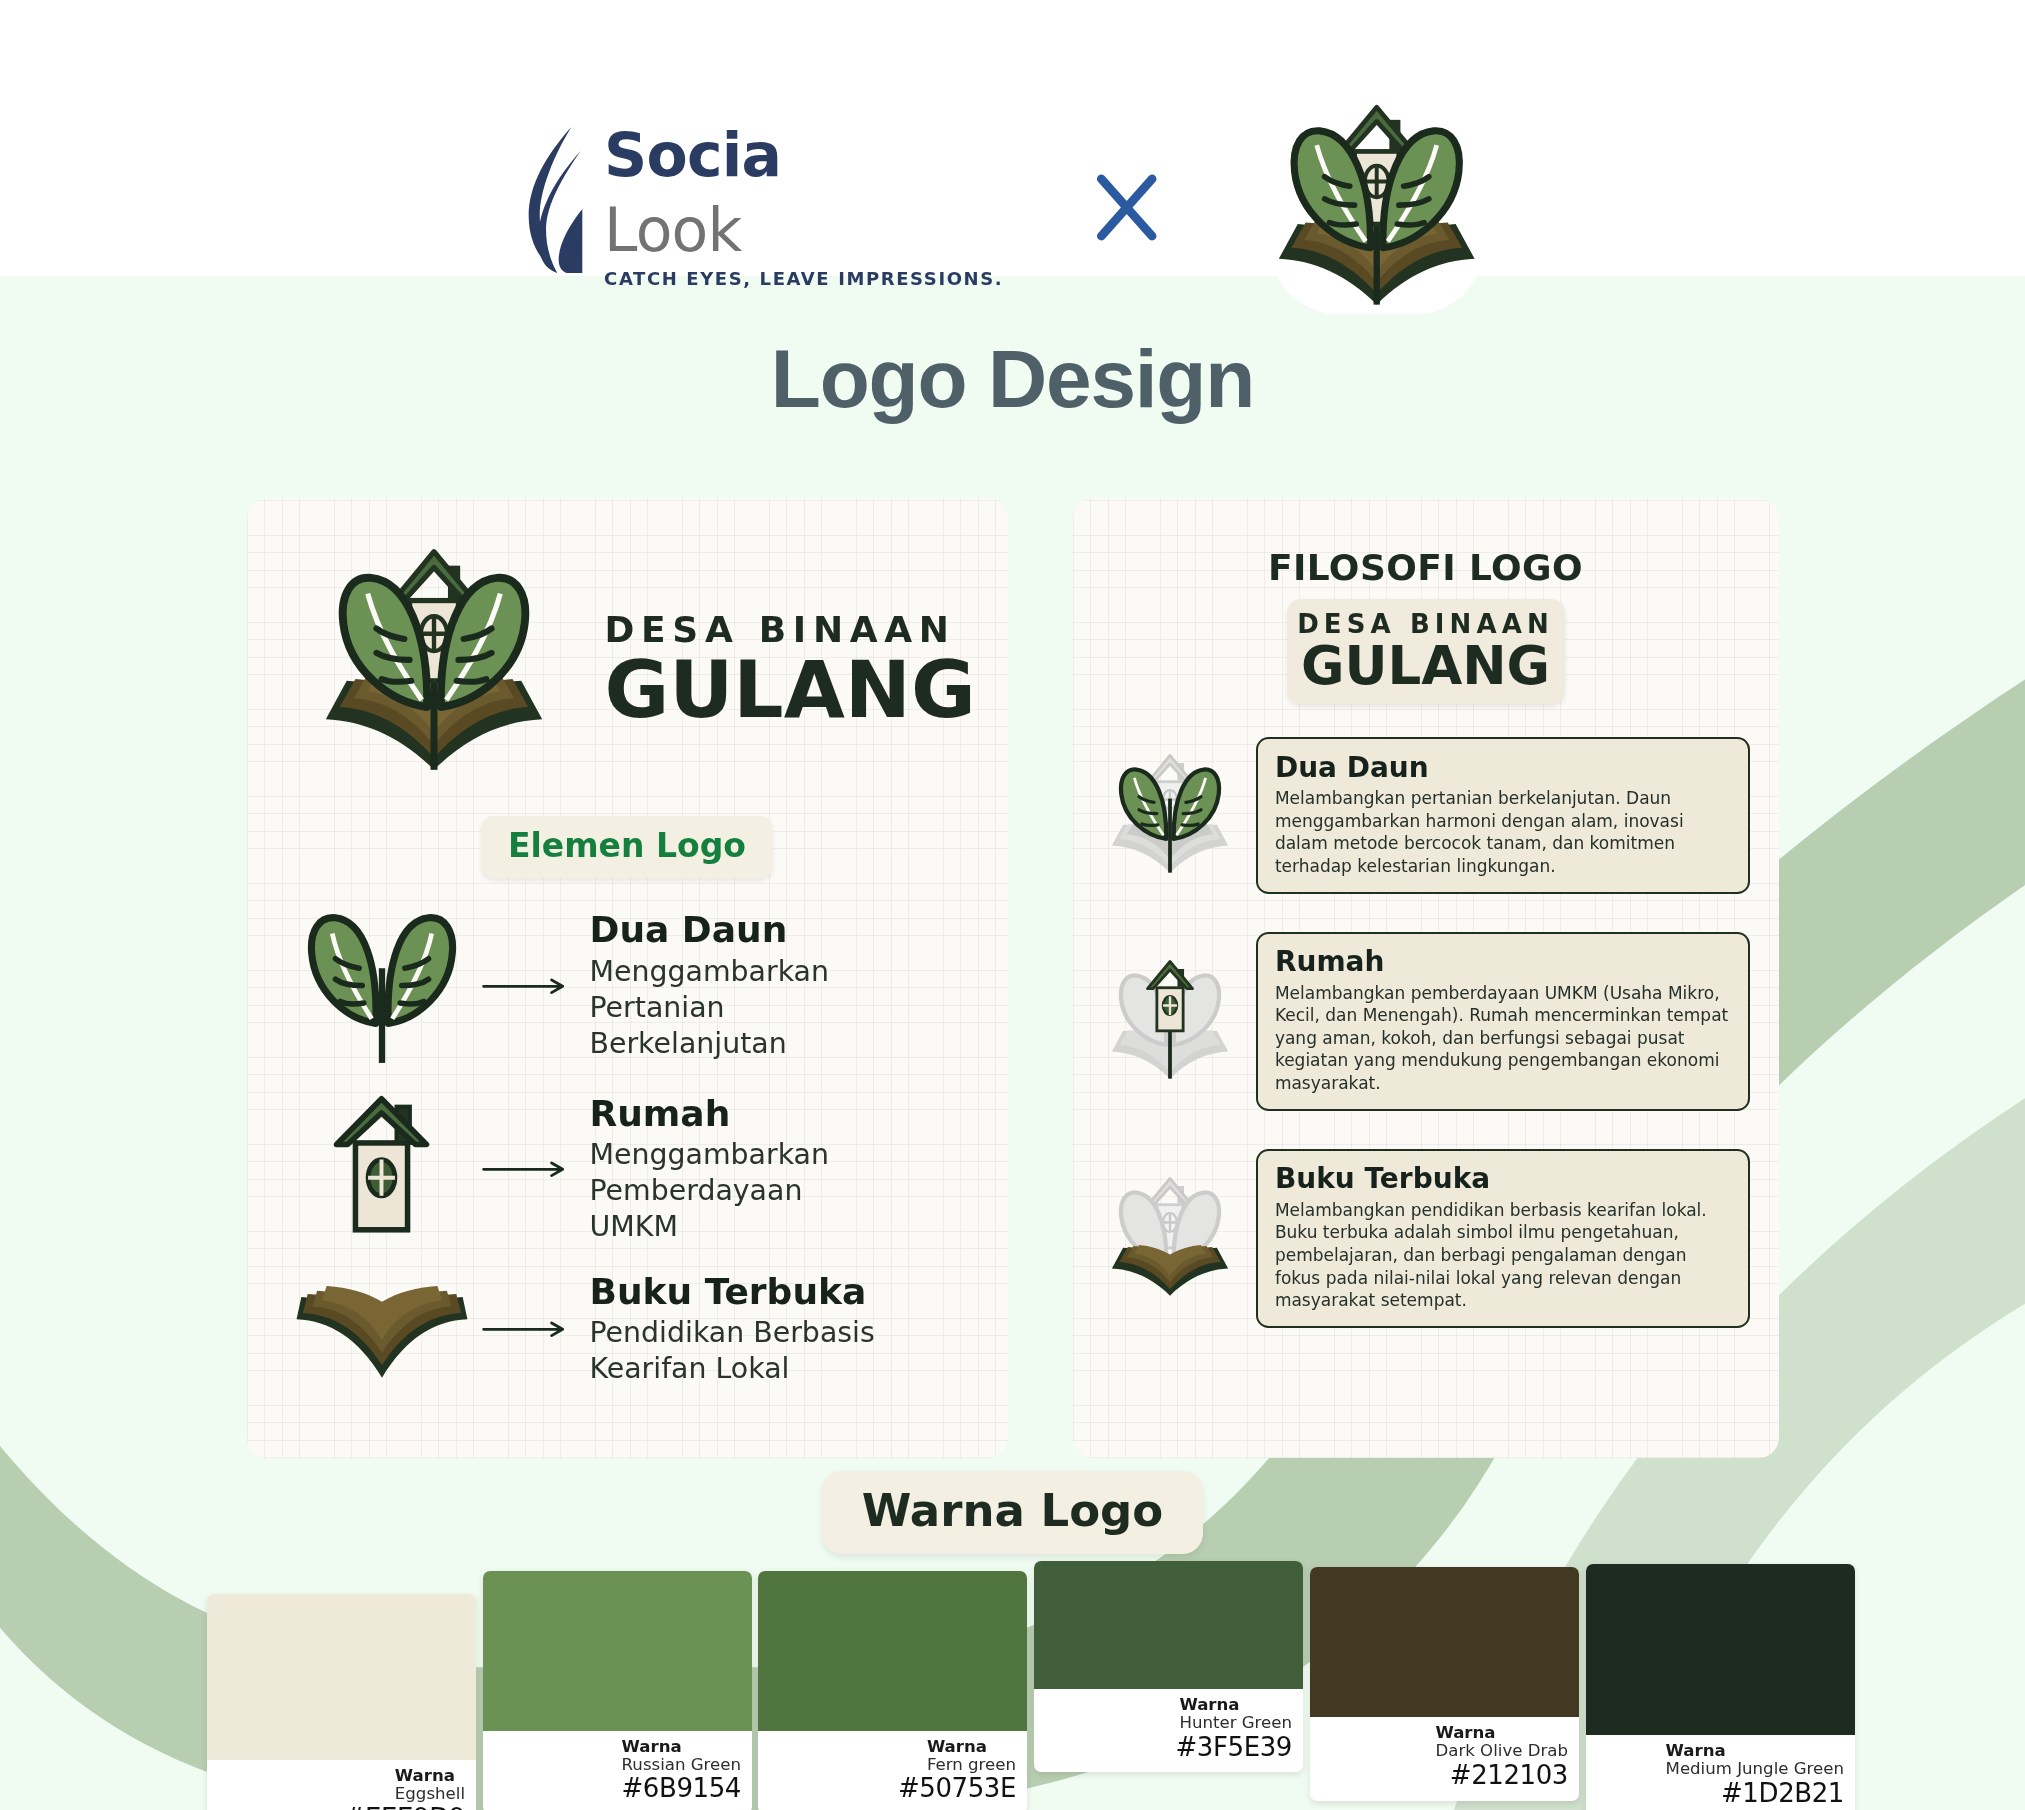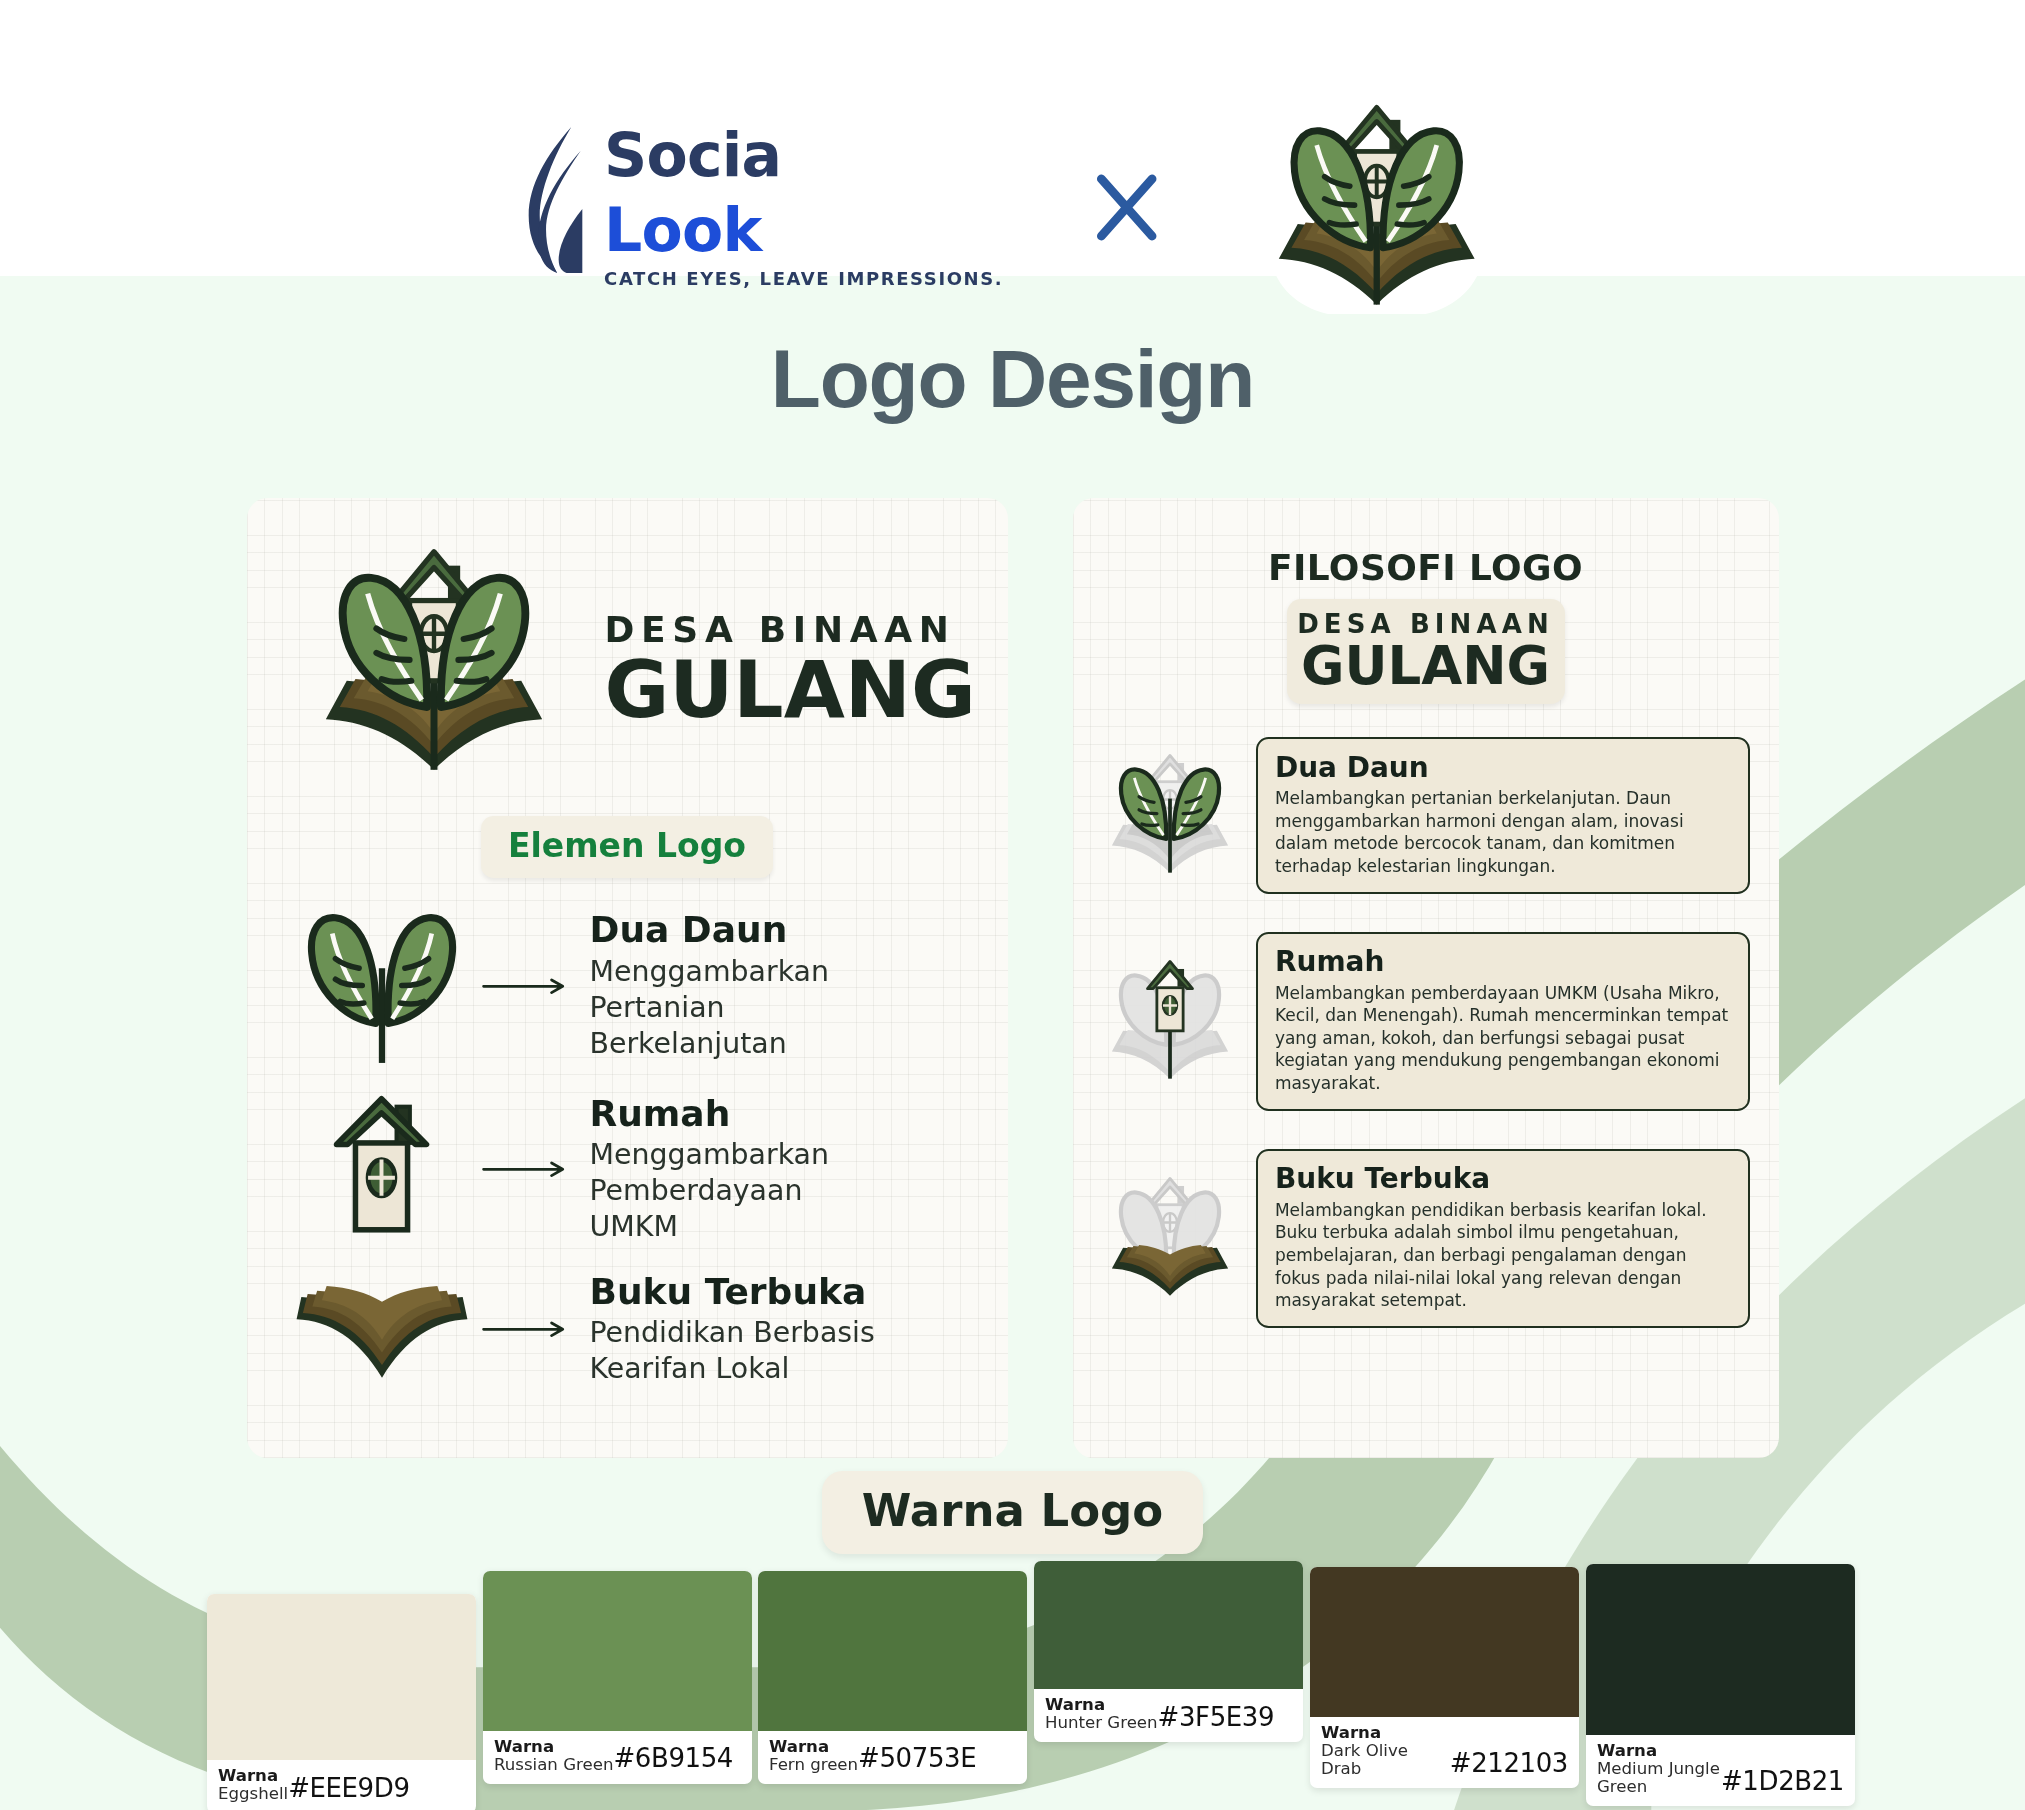--- a/index.html
+++ b/index.html
@@ -24,21 +24,21 @@
     display: flex; align-items: center; gap: 87px;
   }
   .socialook { display: flex; align-items: flex-start; gap: 17.4px; }
   .sl-mark { width: 65px; height: 146px; flex: none; }
   .sl-words { display: flex; flex-direction: column; }
   .sl-socia {
     font-size: 60px; font-weight: 700; color: #2b3c63;
     letter-spacing: -0.8px; line-height: .95; font-family: "DejaVu Sans", sans-serif;
   }
   .sl-look {
-    font-size: 60px; font-weight: 700; color: #1d4ed8;
+    font-size: 60px; font-weight: 400; color: #737373;
     letter-spacing: -0.8px; line-height: 1.0; font-family: "DejaVu Sans", sans-serif;
     margin-top: 16px;
   }
   .sl-tag {
     font-size: 18px; font-weight: 700; color: #2b3c63;
     letter-spacing: 1.6px; margin-top: 8px; font-family: "DejaVu Sans", sans-serif;
   }
   .xmark { width: 73px; height: 73px; flex: none; }
   .hdr-logo { width: 253px; height: 229px; flex: none; }
 
@@ -151,20 +151,21 @@
   .swatch {
     position: absolute; width: 269px;
     background: #ffffff; border-radius: 7.1px;
     box-shadow: 0 2.4px 7.1px rgba(0,0,0,.10);
     overflow: hidden;
   }
   .sw-chip { width: 100%; }
   .sw-foot {
     display: flex; align-items: flex-end; justify-content: flex-start;
     padding: 7.1px 11px 10.3px;
+    flex-direction: column;
   }
   .sw-names { line-height: 1.08; }
   .sw-warna { font-size: 16.6px; font-weight: 700; color: #1a1a1a; font-family: "DejaVu Sans", sans-serif; }
   .sw-name  { font-size: 16.6px; font-weight: 400; color: #2d2d2d; font-family: "DejaVu Sans", sans-serif; }
   .sw-hex   { font-size: 26px; font-weight: 400; color: #111; letter-spacing: -0.4px; font-family: "DejaVu Sans", sans-serif; }
 </style>
 </head>
 <body>
 
 <div class="bg-layer">

